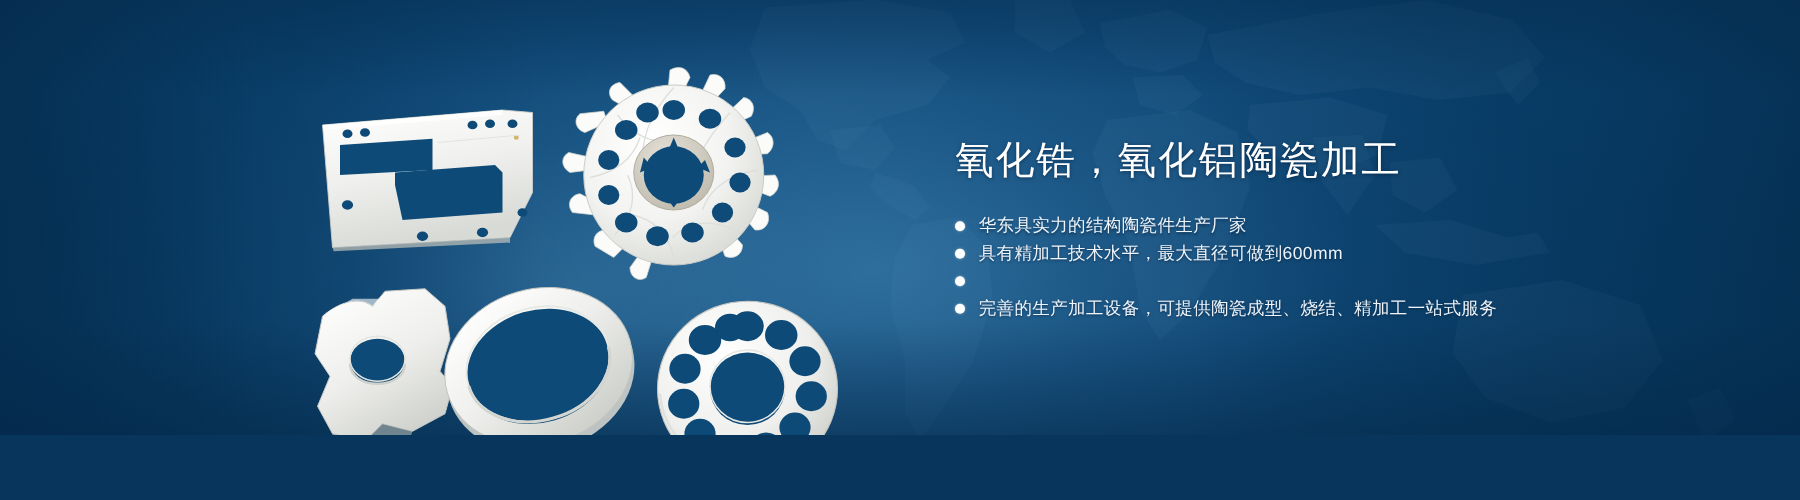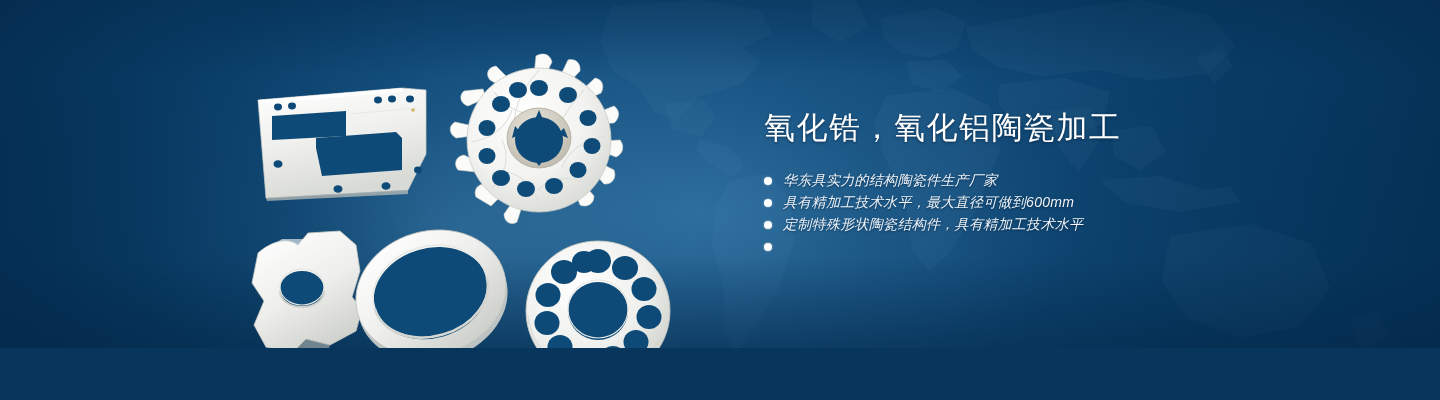--- a/index.html
+++ b/index.html
@@ -91,21 +91,20 @@
     display: flex;
     align-items: center;
     height: 21px;
     margin-bottom: 1px;
     color: #eef4fa;
     font-size: 14px;
     line-height: 21px;
     letter-spacing: 0.3px;
     white-space: nowrap;
     text-shadow: 0 1px 2px rgba(0,18,40,0.5);
-    font-style: italic;
   }
   .dot {
     width: 8px; height: 8px;
     border-radius: 50%;
     background: #ffffff;
     margin-right: 11px;
     flex: 0 0 auto;
     box-shadow: 0 0 2px rgba(255,255,255,0.5);
   }
 </style>
@@ -325,21 +324,21 @@
       <li class="bullet">
         <span class="dot"></span>
         <span>华东具实力的结构陶瓷件生产厂家</span>
       </li>
       <li class="bullet">
         <span class="dot"></span>
         <span>具有精加工技术水平，最大直径可做到600mm</span>
       </li>
       <li class="bullet">
         <span class="dot"></span>
-        <span>定制特殊形状陶瓷结构件，具有精加工技术水平</span>
       </li>
       <li class="bullet">
         <span class="dot"></span>
+        <span>完善的生产加工设备，可提供陶瓷成型、烧结、精加工一站式服务</span>
       </li>
     </ul>
   </div>
 
 </div>
 
 </body></html>

